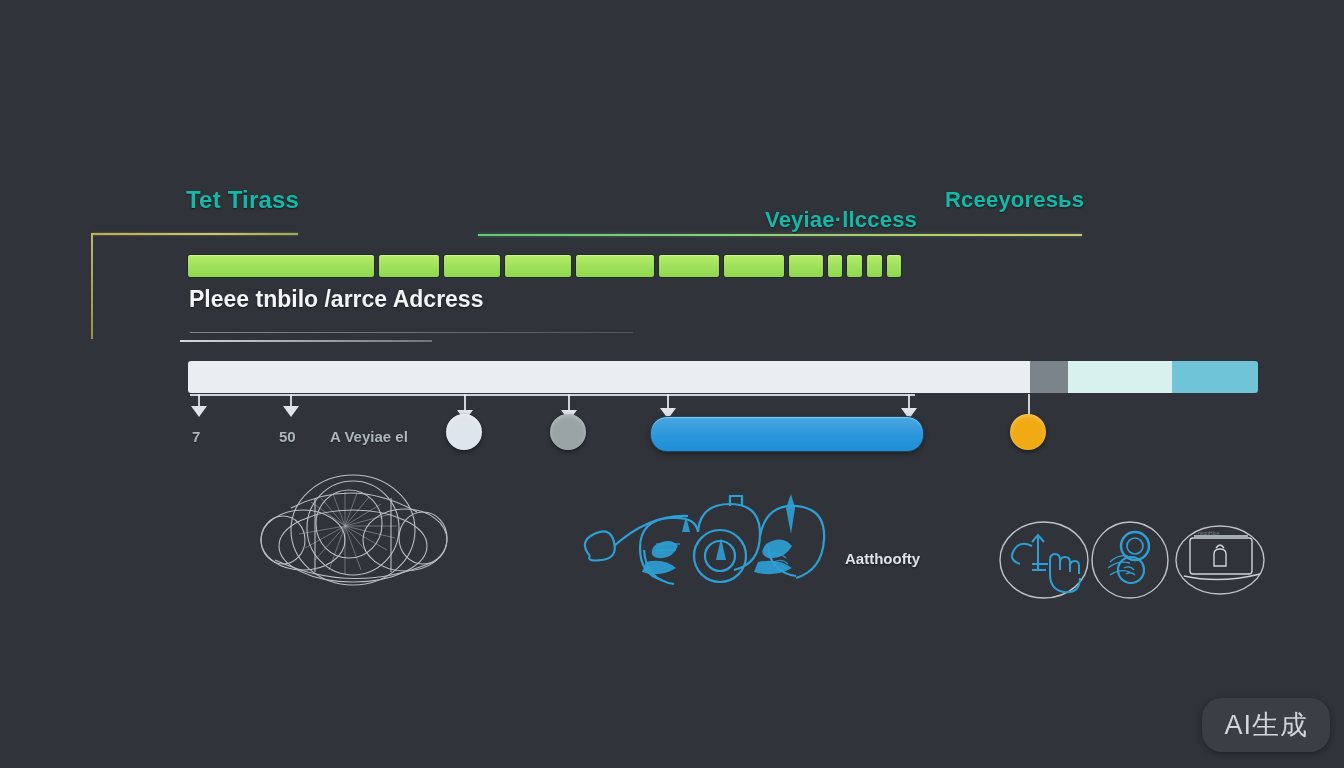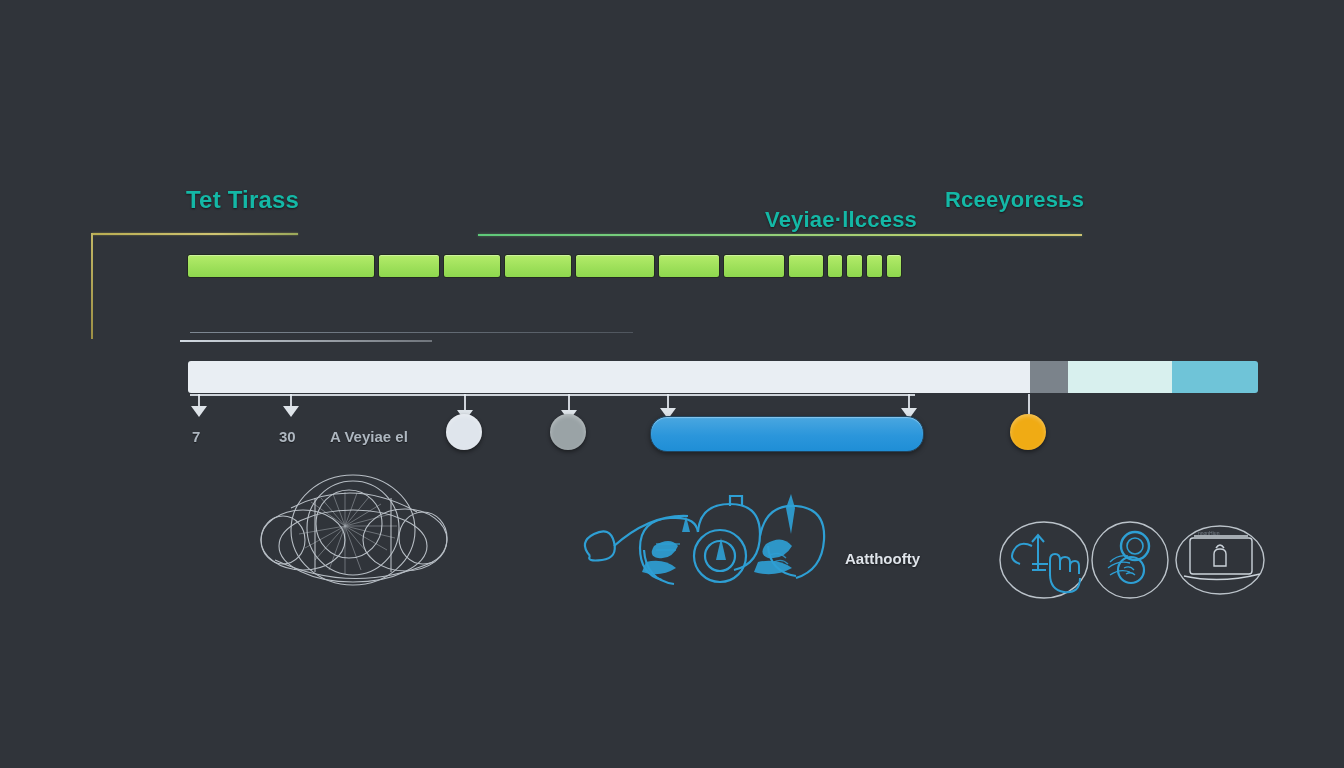--- a/index.html
+++ b/index.html
@@ -172,38 +172,39 @@
       <div class="gseg" style="width: 80px;"></div>
       <div class="gseg" style="width: 62px;"></div>
       <div class="gseg" style="width: 62px;"></div>
       <div class="gseg" style="width: 36px;"></div>
       <div class="gseg" style="width: 16px;"></div>
       <div class="gseg" style="width: 17px;"></div>
       <div class="gseg" style="width: 17px;"></div>
       <div class="gseg" style="width: 16px;"></div>
     </div>
 
+  <div id="subtitle">Pleee tnbilo /arrce Adcress</div>
   <div id="div-a"></div>
   <div id="div-b"></div>
 
   <div id="main-bar">
       <div class="mseg" style="width: 842px; background: rgb(233, 238, 243);"></div>
       <div class="mseg" style="width: 38px; background: rgb(123, 131, 139);"></div>
       <div class="mseg" style="width: 104px; background: rgb(216, 240, 238);"></div>
       <div class="mseg" style="width: 86px; background: rgb(111, 196, 216);"></div>
     </div>
 
   <div id="rail"></div>
   <div id="tick-layer">
       <div class="tick" style="left: 198px; height: 12px;"></div>
       <div class="arrowhead" style="left: 191px; top: 406px;"></div>
       <div class="tick-label" style="left: 192px; top: 428px;">7</div>
       <div class="tick" style="left: 290px; height: 12px;"></div>
       <div class="arrowhead" style="left: 283px; top: 406px;"></div>
-      <div class="tick-label" style="left: 279px; top: 428px;">30</div>
+      <div class="tick-label" style="left: 279px; top: 428px;">50</div>
       <div class="tick-label" style="left: 330px; top: 428px;">A Veyiae el</div>
       <div class="tick" style="left: 464px; height: 16px;"></div>
       <div class="arrowhead" style="left: 457px; top: 410px;"></div>
       <div class="tick" style="left: 568px; height: 16px;"></div>
       <div class="arrowhead" style="left: 561px; top: 410px;"></div>
       <div class="tick" style="left: 667px; height: 14px;"></div>
       <div class="arrowhead" style="left: 660px; top: 408px;"></div>
       <div class="tick" style="left: 908px; height: 14px;"></div>
       <div class="arrowhead" style="left: 901px; top: 408px;"></div>
       <div class="tick" style="left: 1028px; height: 22px;"></div>
@@ -316,13 +317,14 @@
         <path d="M216 48 l0 -12 q0 -5 6 -5 q6 0 6 5 l0 12z"></path>
         <path d="M218 30 q4 -6 8 0"></path>
         <path d="M196 18 l54 0"></path>
       </g>
       <g fill="#8e99a3" opacity=".8" font-size="5" font-family="Liberation Sans, sans-serif">
         <text x="200" y="17">nnonHiun</text>
       </g>
     </svg>
   </div>
 
+  <div id="watermark">AI生成</div>
 </div>
 
 </body></html>

